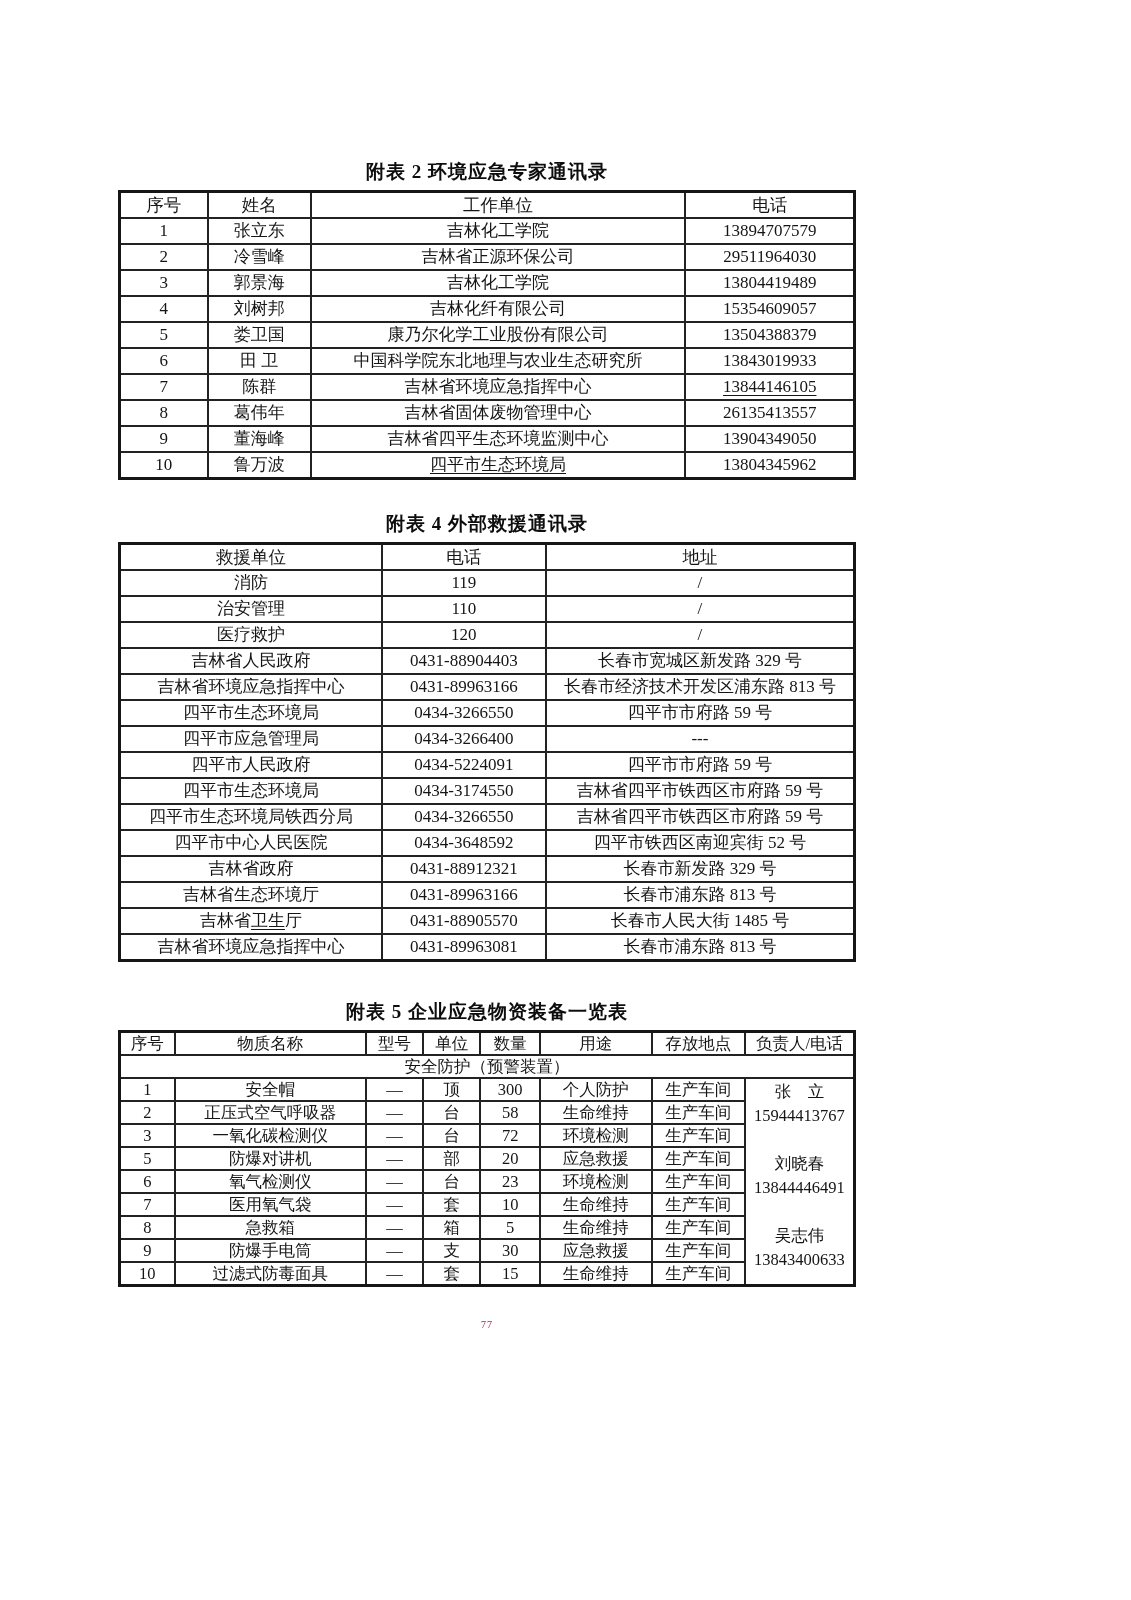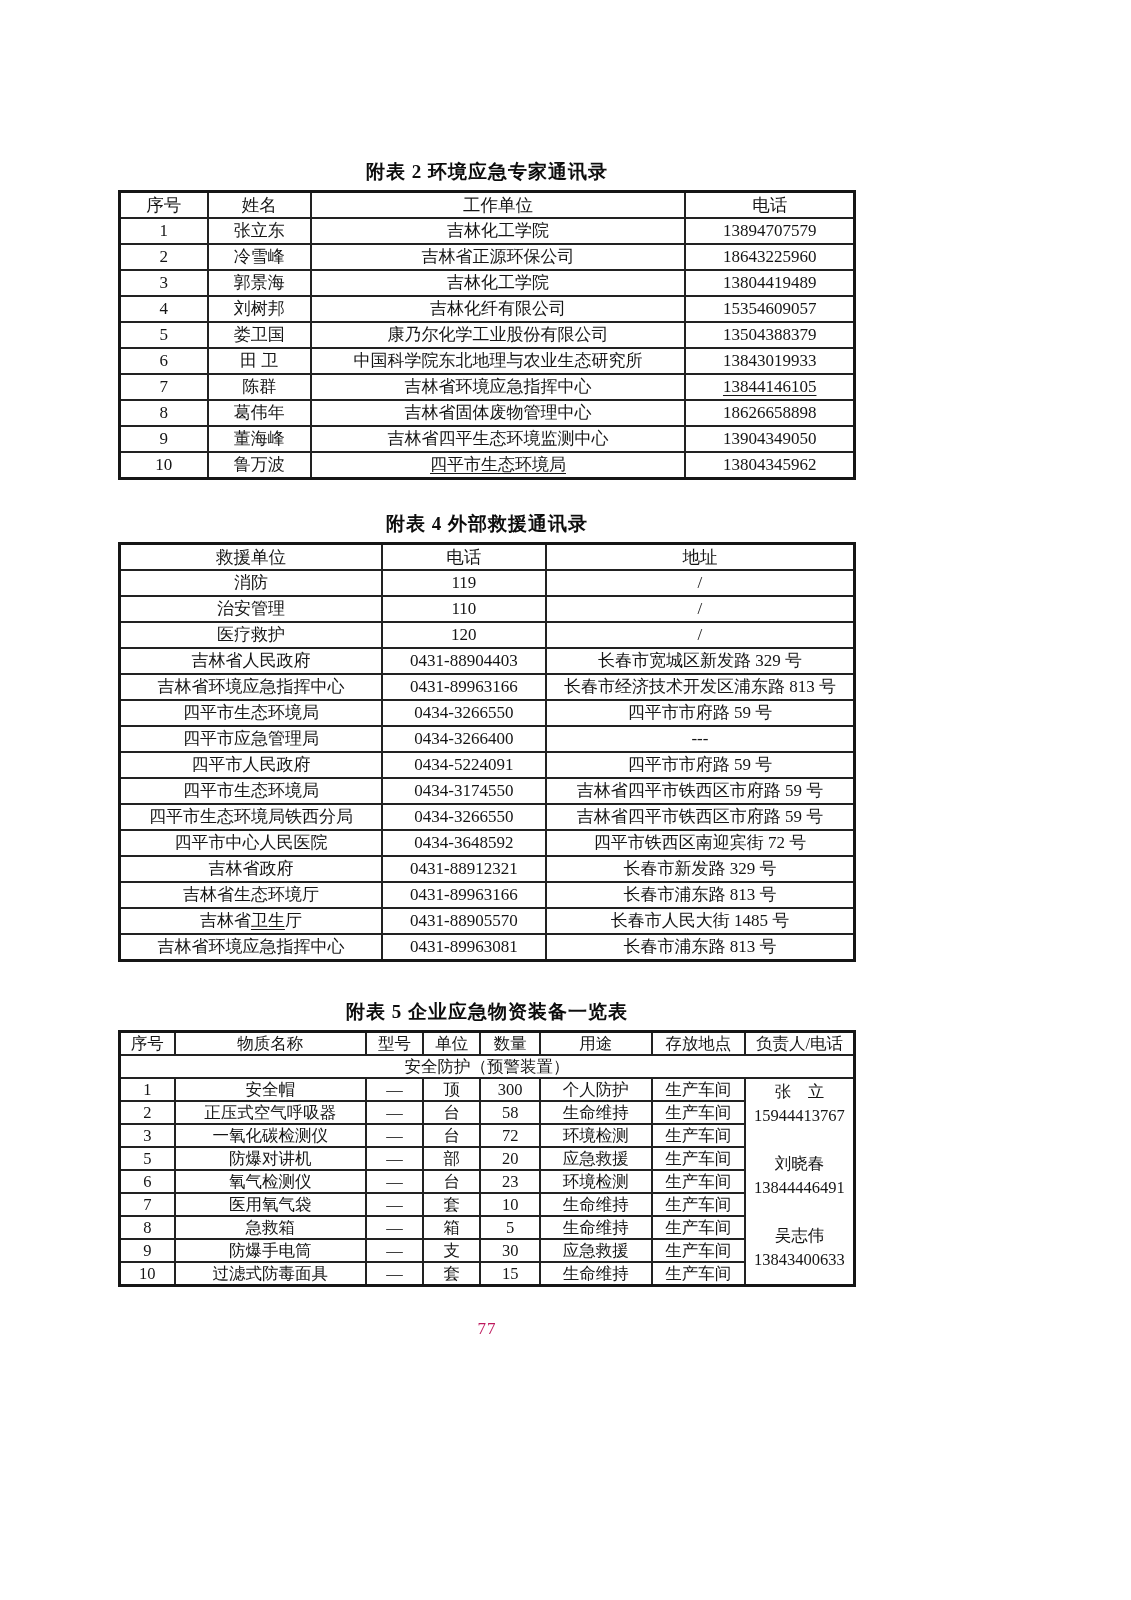--- a/index.html
+++ b/index.html
@@ -26,21 +26,21 @@
     padding:1px 3px;overflow:hidden;white-space:nowrap;
     color:#151515;
   }
   th{font-size:17.5px;}
   .t5 th,.t5 td{font-size:16.5px;line-height:19px;padding:1px 2px;}
   .u{text-decoration:underline;text-underline-offset:3px;}
   .resp-cell{vertical-align:top;padding-top:3px;}
   .resp-line{line-height:24px;height:24px;font-size:16.5px;}
   .section-cell{font-size:16.5px;}
   .page-number{
-    text-align:center;margin-top:26px;font-size:17px;color:#be185d;
+    text-align:center;margin-top:26px;font-size:10px;color:#be185d;
     letter-spacing:1px;
   }
 </style>
 </head>
 <body>
 
 <div class="page">
 
   <div class="tbl-block">
     <div class="tbl-title">附表 2  环境应急专家通讯录</div>
@@ -63,21 +63,21 @@
           <tr>
             <td>1</td>
             <td>张立东</td>
             <td>吉林化工学院</td>
             <td>13894707579</td>
           </tr>
           <tr>
             <td>2</td>
             <td>冷雪峰</td>
             <td>吉林省正源环保公司</td>
-            <td>18643225960</td>
+            <td>29511964030</td>
           </tr>
           <tr>
             <td>3</td>
             <td>郭景海</td>
             <td>吉林化工学院</td>
             <td>13804419489</td>
           </tr>
           <tr>
             <td>4</td>
             <td>刘树邦</td>
@@ -99,21 +99,21 @@
           <tr>
             <td>7</td>
             <td>陈群</td>
             <td>吉林省环境应急指挥中心</td>
             <td><span class="u">13844146105</span></td>
           </tr>
           <tr>
             <td>8</td>
             <td>葛伟年</td>
             <td>吉林省固体废物管理中心</td>
-            <td>18626658898</td>
+            <td>26135413557</td>
           </tr>
           <tr>
             <td>9</td>
             <td>董海峰</td>
             <td>吉林省四平生态环境监测中心</td>
             <td>13904349050</td>
           </tr>
           <tr>
             <td>10</td>
             <td>鲁万波</td>
@@ -187,21 +187,21 @@
             <td>吉林省四平市铁西区市府路 59 号</td>
           </tr>
           <tr>
             <td>四平市生态环境局铁西分局</td>
             <td>0434-3266550</td>
             <td>吉林省四平市铁西区市府路 59 号</td>
           </tr>
           <tr>
             <td>四平市中心人民医院</td>
             <td>0434-3648592</td>
-            <td>四平市铁西区南迎宾街 72 号</td>
+            <td>四平市铁西区南迎宾街 52 号</td>
           </tr>
           <tr>
             <td>吉林省政府</td>
             <td>0431-88912321</td>
             <td>长春市新发路 329 号</td>
           </tr>
           <tr>
             <td>吉林省生态环境厅</td>
             <td>0431-89963166</td>
             <td>长春市浦东路 813 号</td>

